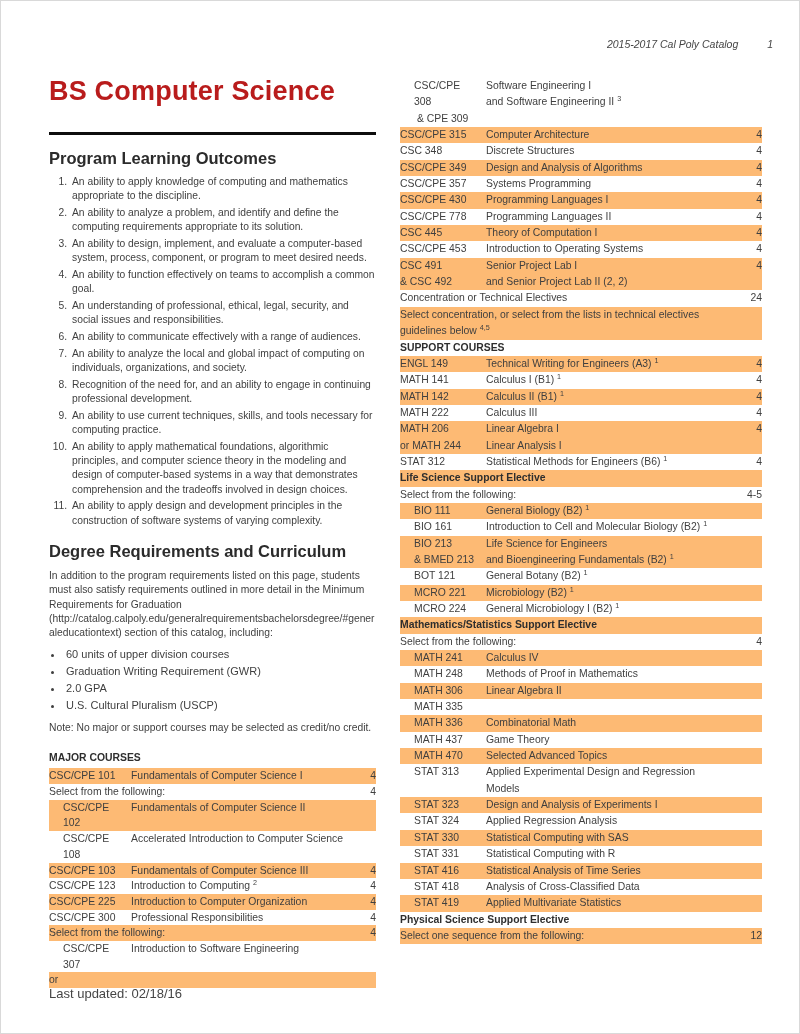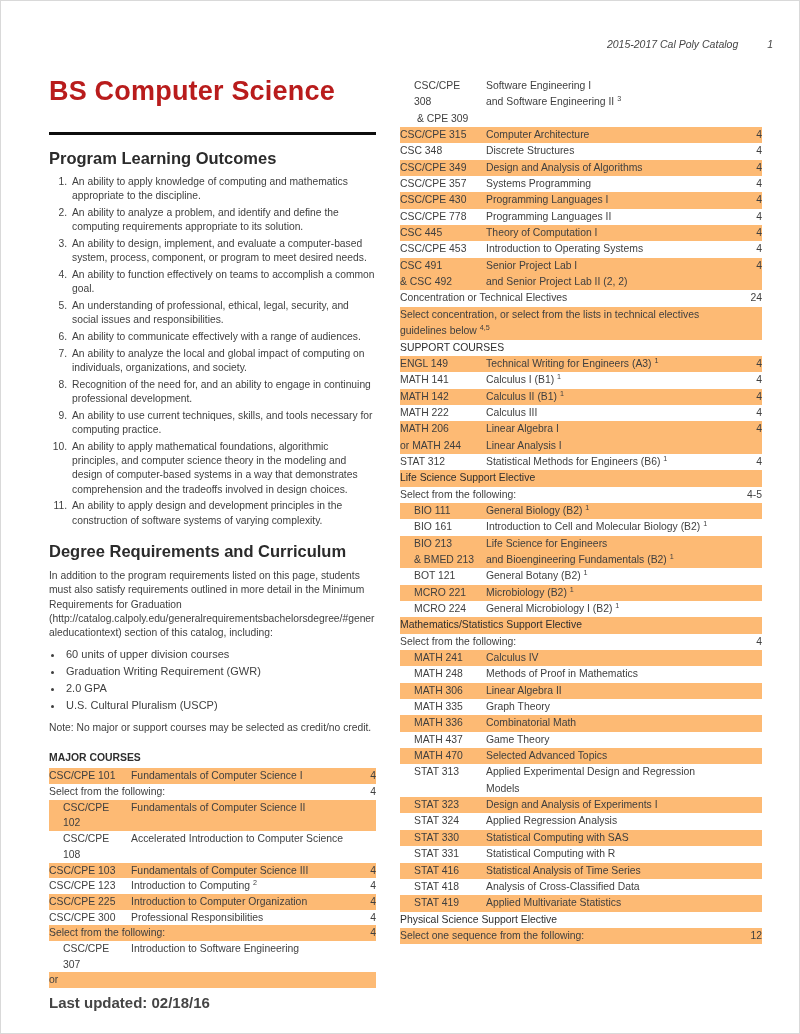--- a/index.html
+++ b/index.html
@@ -26,23 +26,23 @@
   .rtable .row{line-height:16.35px;}
   .row{display:flex;align-items:flex-start;}
   .row.shaded{background:#fdba74;}
   .row .code{flex:none;white-space:pre-line;box-sizing:border-box;}
   .ltable .code{width:82px;}
   .rtable .code{width:86px;}
   .row .code.indent{padding-left:14px;}
   .row .ttl{flex:1;white-space:pre-line;padding-right:6px;}
   .row .txt{flex:1;padding-right:4px;}
   .row .units{flex:none;width:26px;text-align:right;}
-  .row.header .txt{font-weight:normal;color:#2e2e2e;}
+  .row.header .txt{font-weight:bold;color:#2e2e2e;}
   sup{font-size:7.2px;line-height:0;vertical-align:super;}
-  .footer{position:absolute;left:48px;bottom:22px;font-size:15px;color:#454545;font-weight:bold;}
+  .footer{position:absolute;left:48px;bottom:32px;font-size:13px;color:#454545;}
 </style>
 </head>
 <body>
 
 <div class="page">
 
   <div class="pageheader">
     <span class="cat">2015-2017 Cal Poly Catalog</span>
     <span class="pnum">1</span>
   </div>
@@ -298,21 +298,20 @@
             <div class="ttl">Methods of Proof in Mathematics</div>
             <div class="units"></div>
           </div>
           <div class="row course shaded">
             <div class="code indent">MATH 306</div>
             <div class="ttl">Linear Algebra II</div>
             <div class="units"></div>
           </div>
           <div class="row course">
             <div class="code indent">MATH 335</div>
-            <div class="ttl">Graph Theory</div>
             <div class="units"></div>
           </div>
           <div class="row course shaded">
             <div class="code indent">MATH 336</div>
             <div class="ttl">Combinatorial Math</div>
             <div class="units"></div>
           </div>
           <div class="row course">
             <div class="code indent">MATH 437</div>
             <div class="ttl">Game Theory</div>

